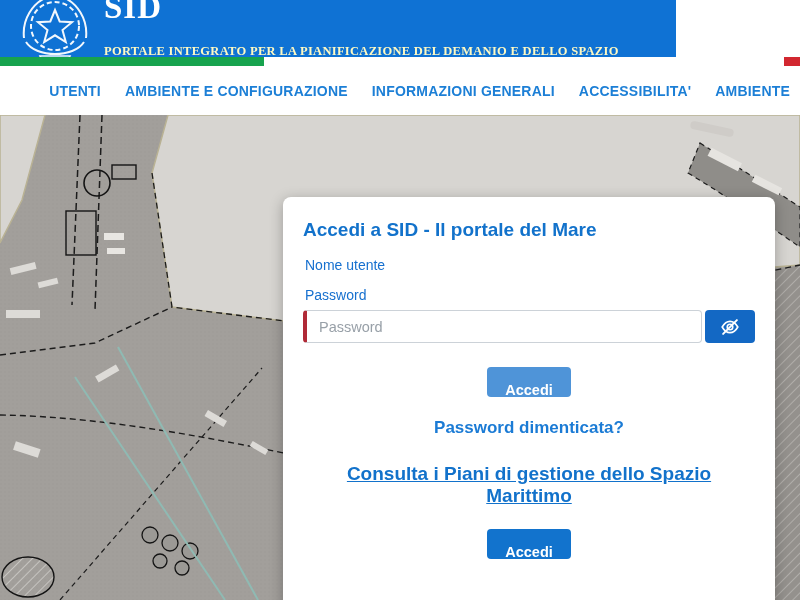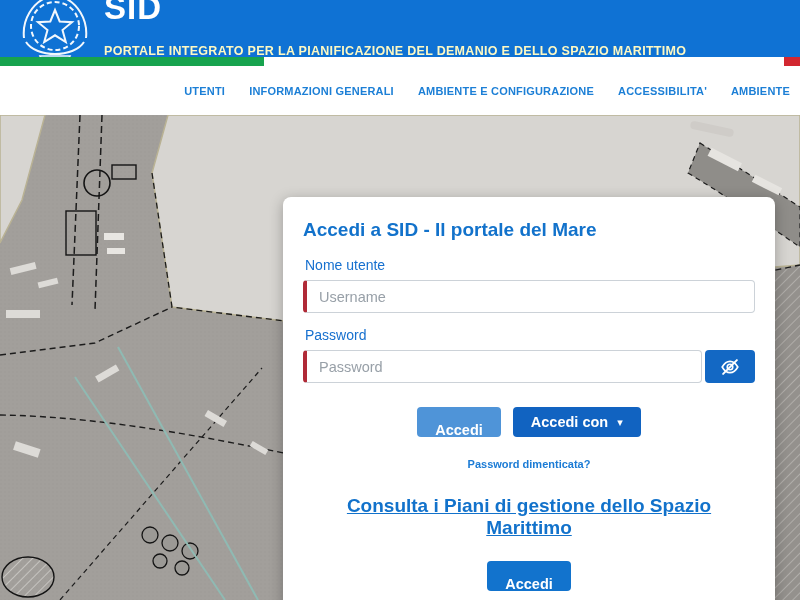--- a/index.html
+++ b/index.html
@@ -3,42 +3,42 @@
 <meta charset="utf-8">
 <style>
   html,body{margin:0;padding:0;}
   body{
     width:800px;height:600px;overflow:hidden;position:relative;
     font-family:"Liberation Sans","DejaVu Sans",sans-serif;
     background:#fff;
   }
   
   .header{
-    position:absolute;left:0;top:0;width:800px;height:57px;
-    background:#0f72d4;overflow:hidden;z-index:5;
+    position:absolute;left:0;top:0;width:676px;height:57px;
+    background:#0f72d4;overflow:hidden;z-index:5;font-family:Liberation Serif, serif;
   }
   .emblem{position:absolute;left:12px;top:-14px;}
   .brand{position:absolute;left:104px;top:-9px;}
   .brand-row{display:flex;align-items:baseline;gap:14px;}
   .app-name{color:#ffffff;font-size:33px;font-weight:700;letter-spacing:1px;line-height:1;}
   .app-sub{color:#d9ecfc;font-size:17px;font-weight:600;letter-spacing:.5px;}
   .tagline{margin-top:20px;color:#fef9c3;font-size:12.5px;font-weight:600;letter-spacing:.3px;}
   
   .flag{position:absolute;left:0;top:57px;width:800px;height:9px;display:flex;z-index:5;}
   .flag .g{width:264px;background:#17a34e;}
   .flag .w{flex:1;background:#ffffff;}
   .flag .r{width:16px;background:#d22730;}
   
   .nav{
     position:absolute;left:0;top:66px;width:800px;height:49px;background:#ffffff;
     display:flex;align-items:center;justify-content:flex-end;gap:24px;
     padding-right:10px;box-sizing:border-box;z-index:5;
   }
   .nav a{
-    color:#1c7fd6;font-size:11px;font-weight:700;letter-spacing:.2px;
+    color:#1c7fd6;font-size:14px;font-weight:700;letter-spacing:.2px;
     text-decoration:none;white-space:nowrap;cursor:pointer;
   }
   
   .map{position:absolute;left:0;top:115px;width:800px;height:485px;z-index:1;}
   
   .card{
     position:absolute;left:283px;top:197px;width:492px;height:420px;
     background:#ffffff;border-radius:8px;box-shadow:0 3px 14px rgba(0,0,0,.28);
     z-index:10;box-sizing:border-box;padding:22px 20px 0 20px;
   }
@@ -63,21 +63,21 @@
   .btn{
     border:none;border-radius:4px;color:#fff;font-size:14.5px;font-weight:600;
     height:26px;padding:15px 18px;cursor:pointer;
     font-family:"Liberation Sans","DejaVu Sans",sans-serif;
   }
   .btn-light{background:#4f94d8;}
   .btn-dark{background:#1163c1;display:flex;align-items:center;gap:9px;}
   .caret{font-size:11px;line-height:1;}
   .forgot{
     display:block;text-align:center;margin-top:21px;color:#1b7bd5;
-    font-size:11px;font-weight:600;text-decoration:none;cursor:pointer;
+    font-size:17px;font-weight:600;text-decoration:none;cursor:pointer;
   }
   .plans-heading{
     text-align:center;color:#1272cb;font-size:19px;font-weight:600;margin:25px 0 0 0;text-decoration:underline;
   }
   .bottom-row{display:flex;justify-content:center;margin-top:22px;}
   .btn-primary{background:#1273cd;}
 </style>
 </head>
 <body>
 
@@ -178,54 +178,47 @@
 </div>
 
 <div class="flag">
   <span class="g"></span>
   <span class="w"></span>
   <span class="r"></span>
 </div>
 
 <div class="nav">
   <a>UTENTI</a>
+  <a>AMBIENTE E CONFIGURAZIONE</a>
   <a>INFORMAZIONI GENERALI</a>
-  <a>AMBIENTE E CONFIGURAZIONE</a>
   <a>ACCESSIBILITA'</a>
   <a>AMBIENTE</a>
 </div>
 
 <div class="card">
   <h1 class="card-title">Accedi a SID - Il portale del Mare</h1>
 
   <div class="form-label">Nome utente</div>
-  <div class="input-group">
-    <input class="text-input" type="text" placeholder="Username" style="">
-  </div>
 
   <div class="form-label">Password</div>
   <div class="input-group">
     <input class="text-input" type="password" placeholder="Password" style="">
     <button class="eye-btn">
       <svg width="22" height="22" viewBox="0 0 24 24">
         <g stroke="#ffffff" stroke-width="1.8" fill="none" stroke-linecap="round">
           <path d="M3.5 12 C6 7.5 9 5.8 12 5.8 C15 5.8 18 7.5 20.5 12 C18 16.5 15 18.2 12 18.2 C9 18.2 6 16.5 3.5 12 Z"></path>
           <circle cx="12" cy="12" r="3"></circle>
           <line x1="4.5" y1="19.5" x2="19.5" y2="4.5" stroke-width="2.2"></line>
         </g>
       </svg>
     </button>
   </div>
 
   <div class="btn-row">
     <button class="btn btn-light">Accedi</button>
-    <button class="btn btn-dark">
-      <span>Accedi con</span>
-      <span class="caret">▾</span>
-    </button>
   </div>
 
   <a class="forgot">Password dimenticata?</a>
 
   <h2 class="plans-heading">Consulta i Piani di gestione dello Spazio Marittimo</h2>
 
   <div class="bottom-row">
     <button class="btn btn-primary">Accedi</button>
   </div>
 </div>

